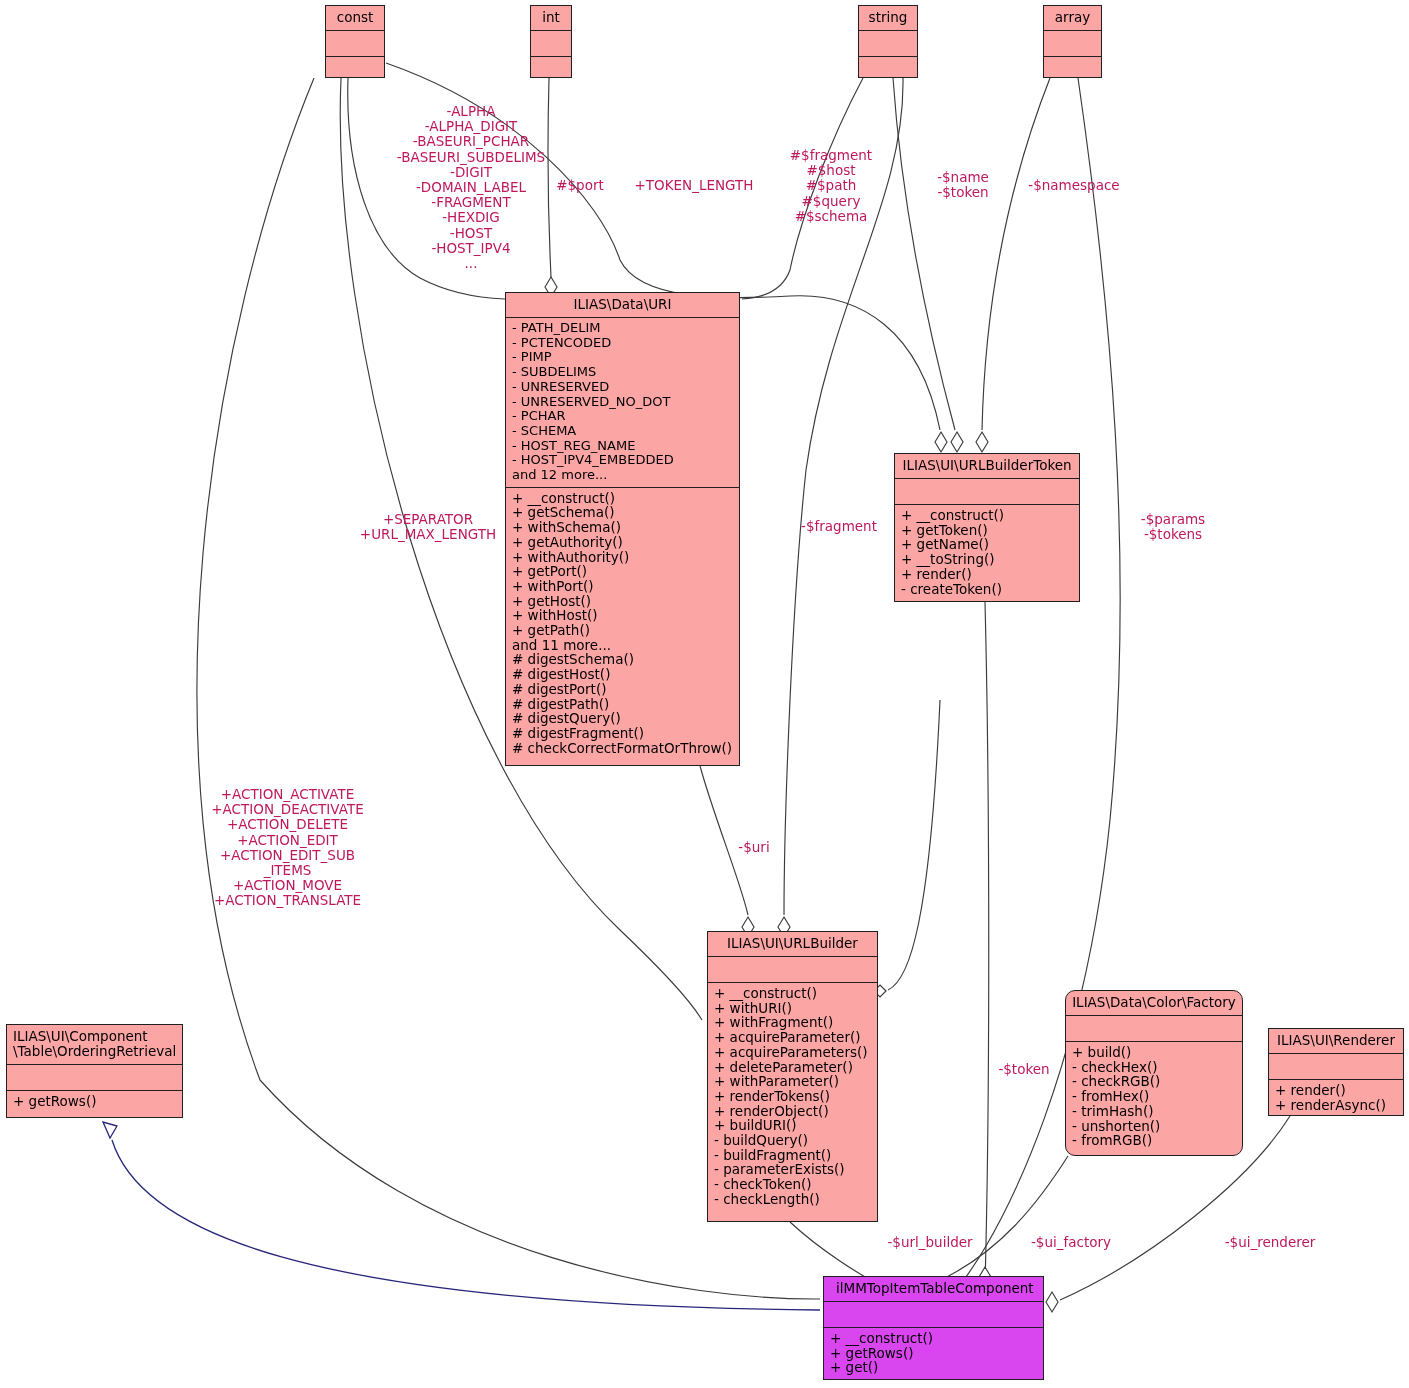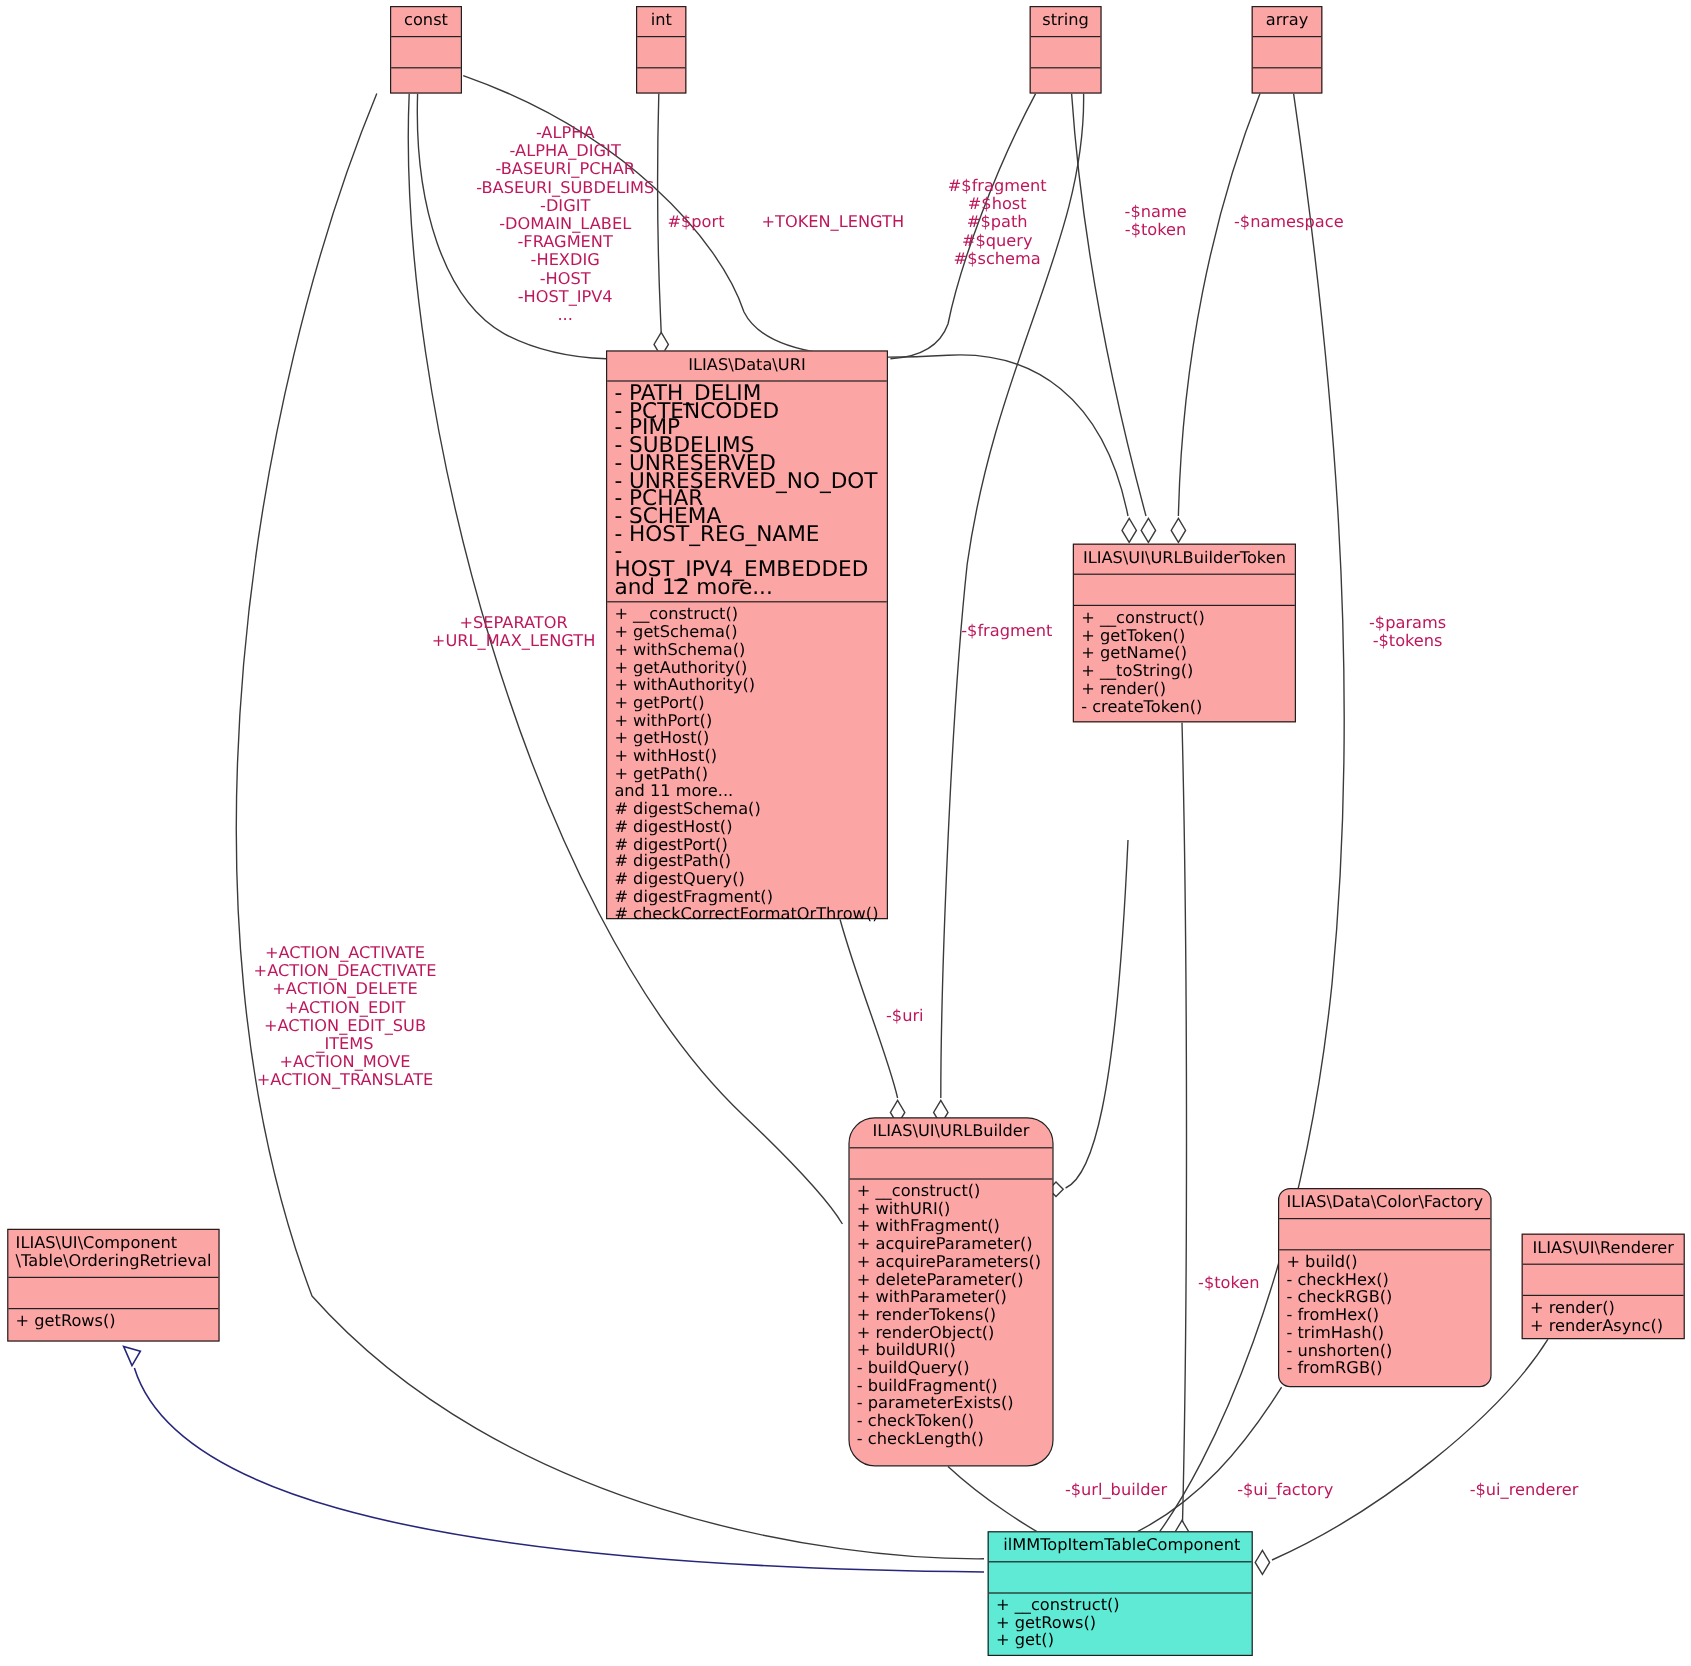--- a/index.html
+++ b/index.html
@@ -1,23 +1,23 @@
 <!DOCTYPE html>
 <html><head>
 <meta charset="utf-8">
 <style>
   html,body{margin:0;padding:0;background:#ffffff;}
   body{width:1409px;height:1388px;position:relative;overflow:hidden;
        font-family:"DejaVu Sans","Liberation Sans",sans-serif;}
   #diagram{position:absolute;left:0;top:0;width:1409px;height:1388px;}
   .cls-box{position:absolute;border:1px solid #202020;background:#fca5a5;box-sizing:border-box;}
-  .cls-box.highlight{background:#5eead4;border:1px solid #202020;}
+  .cls-box.highlight{background:#d946ef;border:1px solid #202020;}
   .cls-title{font-size:13.5px;color:#000;text-align:center;padding:4px 6px 5px 6px;
              line-height:15px;border-bottom:1px solid #202020;white-space:pre-line;}
-  .cls-attrs{font-size:18px;color:#000;padding:3px 6px 4px 6px;line-height:14.7px;
+  .cls-attrs{font-size:13px;color:#000;padding:3px 6px 4px 6px;line-height:14.7px;
              border-bottom:1px solid #202020;min-height:14px;white-space:pre-line;}
   .cls-ops{font-size:13.5px;color:#000;padding:3px 6px 4px 6px;line-height:14.7px;white-space:pre-line;}
   .cls-attrs.empty,.cls-ops.empty{min-height:18px;}
   .edge-label{position:absolute;font-size:13.5px;color:#be185d;line-height:15.2px;
               text-align:center;white-space:pre-line;}
   svg{position:absolute;left:0;top:0;}
   .ln{fill:none;stroke:#3a3a3a;stroke-width:1.15;}
   .ln-inherit{fill:none;stroke:#26267a;stroke-width:1.3;}
   .dia{fill:#ffffff;stroke:#3a3a3a;stroke-width:1.15;}
   .tri{fill:#ffffff;stroke:#26267a;stroke-width:1.3;}
@@ -139,21 +139,21 @@
     <div class="cls-title">ILIAS\UI\URLBuilderToken</div>
     <div class="cls-attrs empty"></div>
     <div class="cls-ops">+ __construct()
 + getToken()
 + getName()
 + __toString()
 + render()
 - createToken()</div>
   </div>
 
-  <div class="cls-box" style="left:707px;top:931px;width:171px;height:291px;border-radius:22px;">
+  <div class="cls-box" style="left:707px;top:931px;width:171px;height:291px;">
     <div class="cls-title">ILIAS\UI\URLBuilder</div>
     <div class="cls-attrs empty"></div>
     <div class="cls-ops">+ __construct()
 + withURI()
 + withFragment()
 + acquireParameter()
 + acquireParameters()
 + deleteParameter()
 + withParameter()
 + renderTokens()

